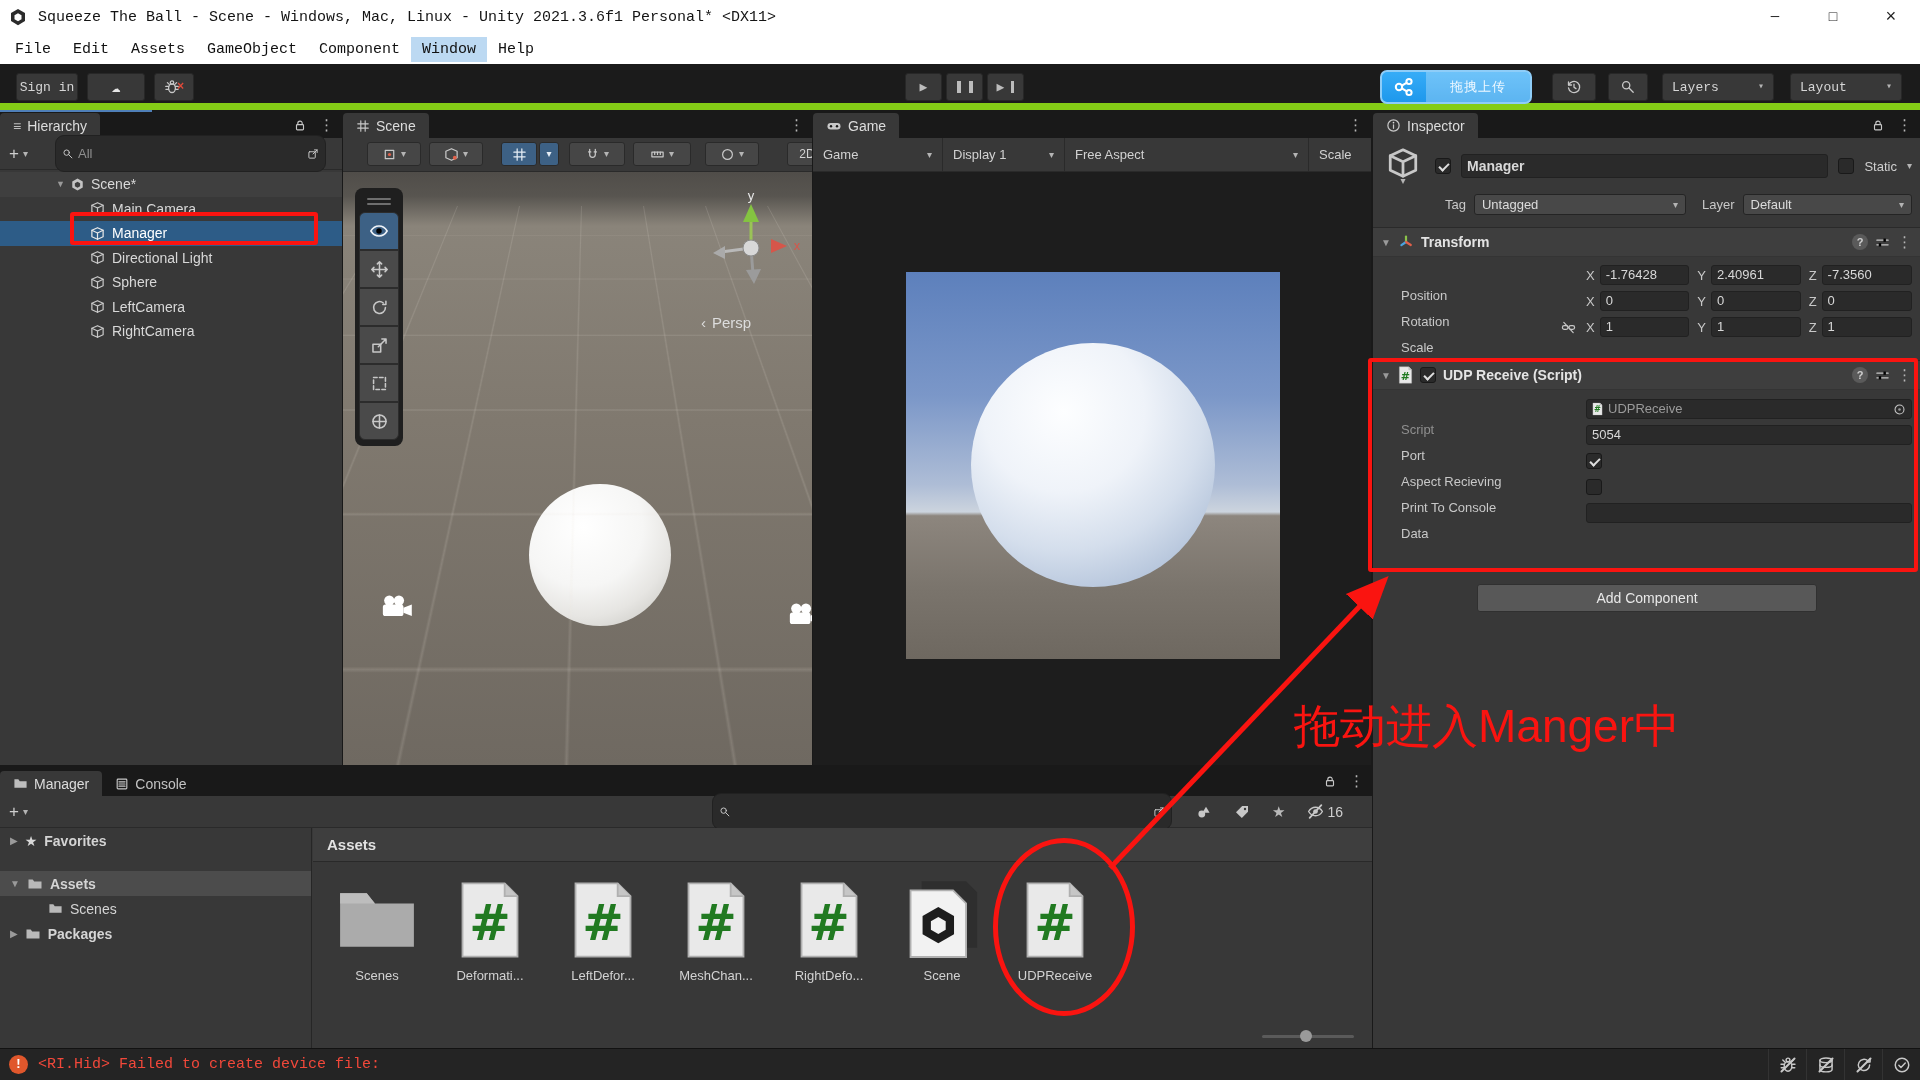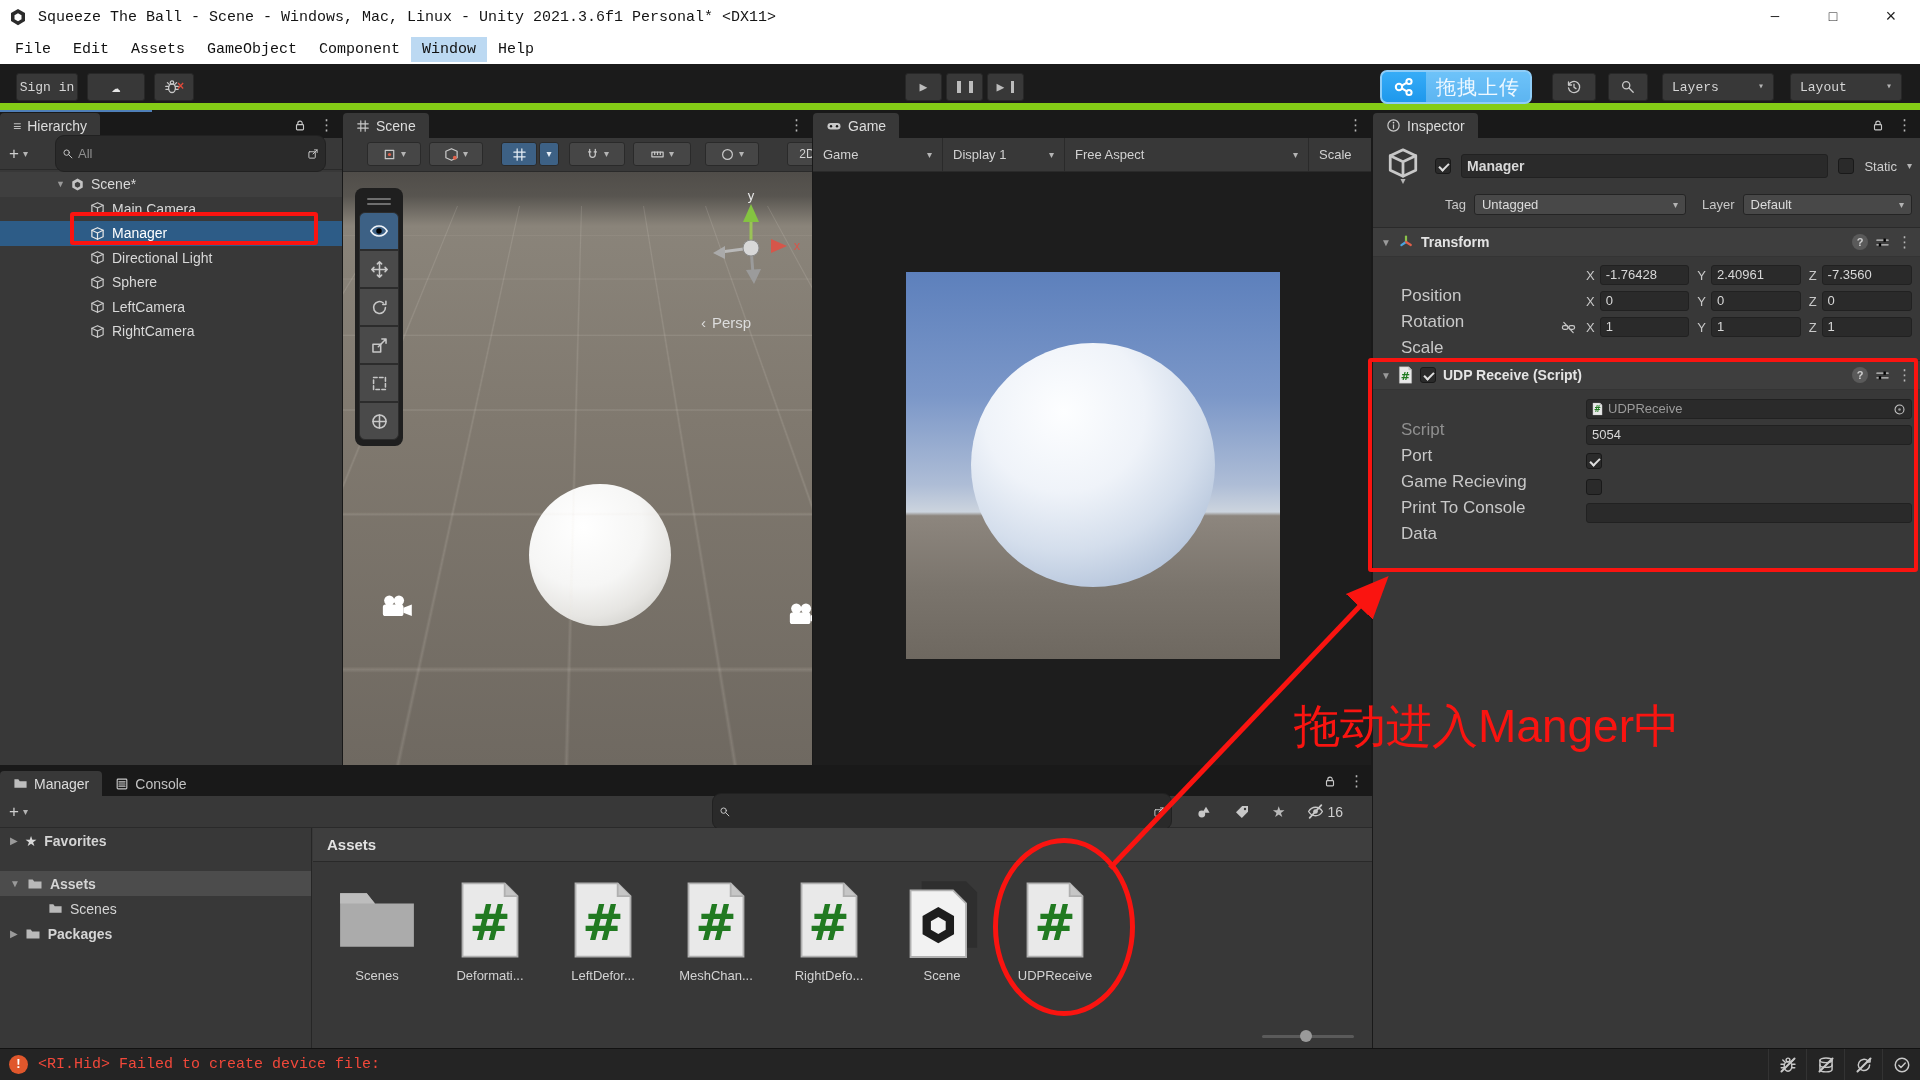--- a/index.html
+++ b/index.html
@@ -18,21 +18,21 @@
   #menubar .mi.hl { background:#bcd9f2; }
 
   
   #toolbar { left:0; top:64px; width:1920px; height:46px; background:#1b1b1b; border-bottom:7px solid #84cc16; }
   .tbtn { position:absolute; top:9px; height:28px; background:#383838; border:1px solid #272727; border-radius:3px;
           color:#d6d6d6; font-size:13px; display:flex; align-items:center; justify-content:center; gap:5px; }
   .caret { font-size:10px; color:#b4b4b4; line-height:1; }
   #upload-overlay { position:absolute; left:1380px; top:6px; width:152px; height:34px; border-radius:7px;
     background:linear-gradient(#36acf7,#1e98ec); border:2px solid #8ecdf8; display:flex; align-items:center; overflow:hidden; }
   #upload-overlay .logo { width:44px; height:100%; display:flex; align-items:center; justify-content:center; }
-  #upload-overlay .txt { flex:1; height:100%; background:rgba(255,255,255,0.28); color:#eef8ff; font-size:20px;
+  #upload-overlay .txt { flex:1; height:100%; background:rgba(255,255,255,0.28); color:#eef8ff; font-size:13px;
     display:flex; align-items:center; justify-content:center; letter-spacing:1px; }
   .pausebar { display:inline-block; width:4px; height:12px; background:#bcbcbc; margin:0 1.5px; }
   .stepbar  { display:inline-block; width:3px; height:12px; background:#bcbcbc; margin-left:2px; }
   .playglyph { color:#bcbcbc; font-size:13px; }
 
   
   .panel { position:absolute; background:#383838; }
   .tabbar { height:28px; background:#191919; display:flex; align-items:flex-end; position:relative; }
   .tab { height:25px; background:#383838; border-radius:4px 4px 0 0; display:flex; align-items:center; gap:6px;
          padding:0 13px; color:#dcdcdc; font-size:14px; }
@@ -96,21 +96,21 @@
   .ucheck.checked::after { content:""; position:absolute; left:3px; top:3.5px; width:8px; height:4px;
       border-left:2px solid #dfdfdf; border-bottom:2px solid #dfdfdf; transform:rotate(-45deg); }
   .comp-header { height:30px; background:#3e3e3e; border-top:1px solid #2a2a2a; border-bottom:1px solid #343434;
                  display:flex; align-items:center; gap:7px; padding:0 8px; }
   .comp-header .title { font-size:14px; font-weight:bold; color:#e4e4e4; }
   .comp-header .spacer { flex:1; }
   .fold { color:#9a9a9a; font-size:10px; }
   .qmark { width:16px; height:16px; border-radius:50%; background:#5a5a5a; color:#cfcfcf; font-size:11px; font-weight:bold;
            display:flex; align-items:center; justify-content:center; }
   .prop-row { display:flex; align-items:center; height:26px; padding-left:28px; padding-right:8px; }
-  .prop-label { width:185px; color:#c8c8c8; font-size:17px; flex:none;margin-top:41px; }
+  .prop-label { width:185px; color:#c8c8c8; font-size:13px; flex:none;margin-top:41px; }
   .prop-label.dim { color:#8f8f8f; }
   .vec { display:flex; flex:1; gap:8px; }
   .vgrp { display:flex; align-items:center; gap:5px; flex:1; min-width:0; }
   .vgrp .axis { color:#c8c8c8; font-size:13px; }
   .vgrp .ufield { flex:1; min-width:0; }
   #add-comp { position:absolute; left:104px; top:474px; width:340px; height:28px; background:#585858;
      border:1px solid #303030; border-radius:3px; color:#e8e8e8; font-size:14px; display:flex; align-items:center; justify-content:center; }
 
   
   #project { left:0; top:765px; width:1372px; height:283px; border-top:1px solid #191919; }
@@ -763,33 +763,34 @@
         <svg class="ic" width="13" height="13">
             <use href="#sy-target"></use>
           </svg>
       </div>
     </div>
     <div class="prop-row">
       <span class="prop-label">Port</span>
       <div class="ufield" style="flex:1">5054</div>
     </div>
     <div class="prop-row">
-      <span class="prop-label">Game Recieving</span>
+      <span class="prop-label">Aspect Recieving</span>
       <span class="ucheck checked"></span>
     </div>
     <div class="prop-row">
       <span class="prop-label">Print To Console</span>
       <span class="ucheck"></span>
     </div>
     <div class="prop-row">
       <span class="prop-label">Data</span>
       <div class="ufield" style="flex:1"></div>
     </div>
   </div>
 
+  <div id="add-comp">Add Component</div>
 </div>
 
 <div id="project" class="panel">
   <div class="tabbar">
     <div class="tab">
       <svg class="ic" width="15" height="15" style="color:#bdbdbd">
           <use href="#sy-folder"></use>
         </svg>
       <span class="tlabel">Manager</span>
     </div>

